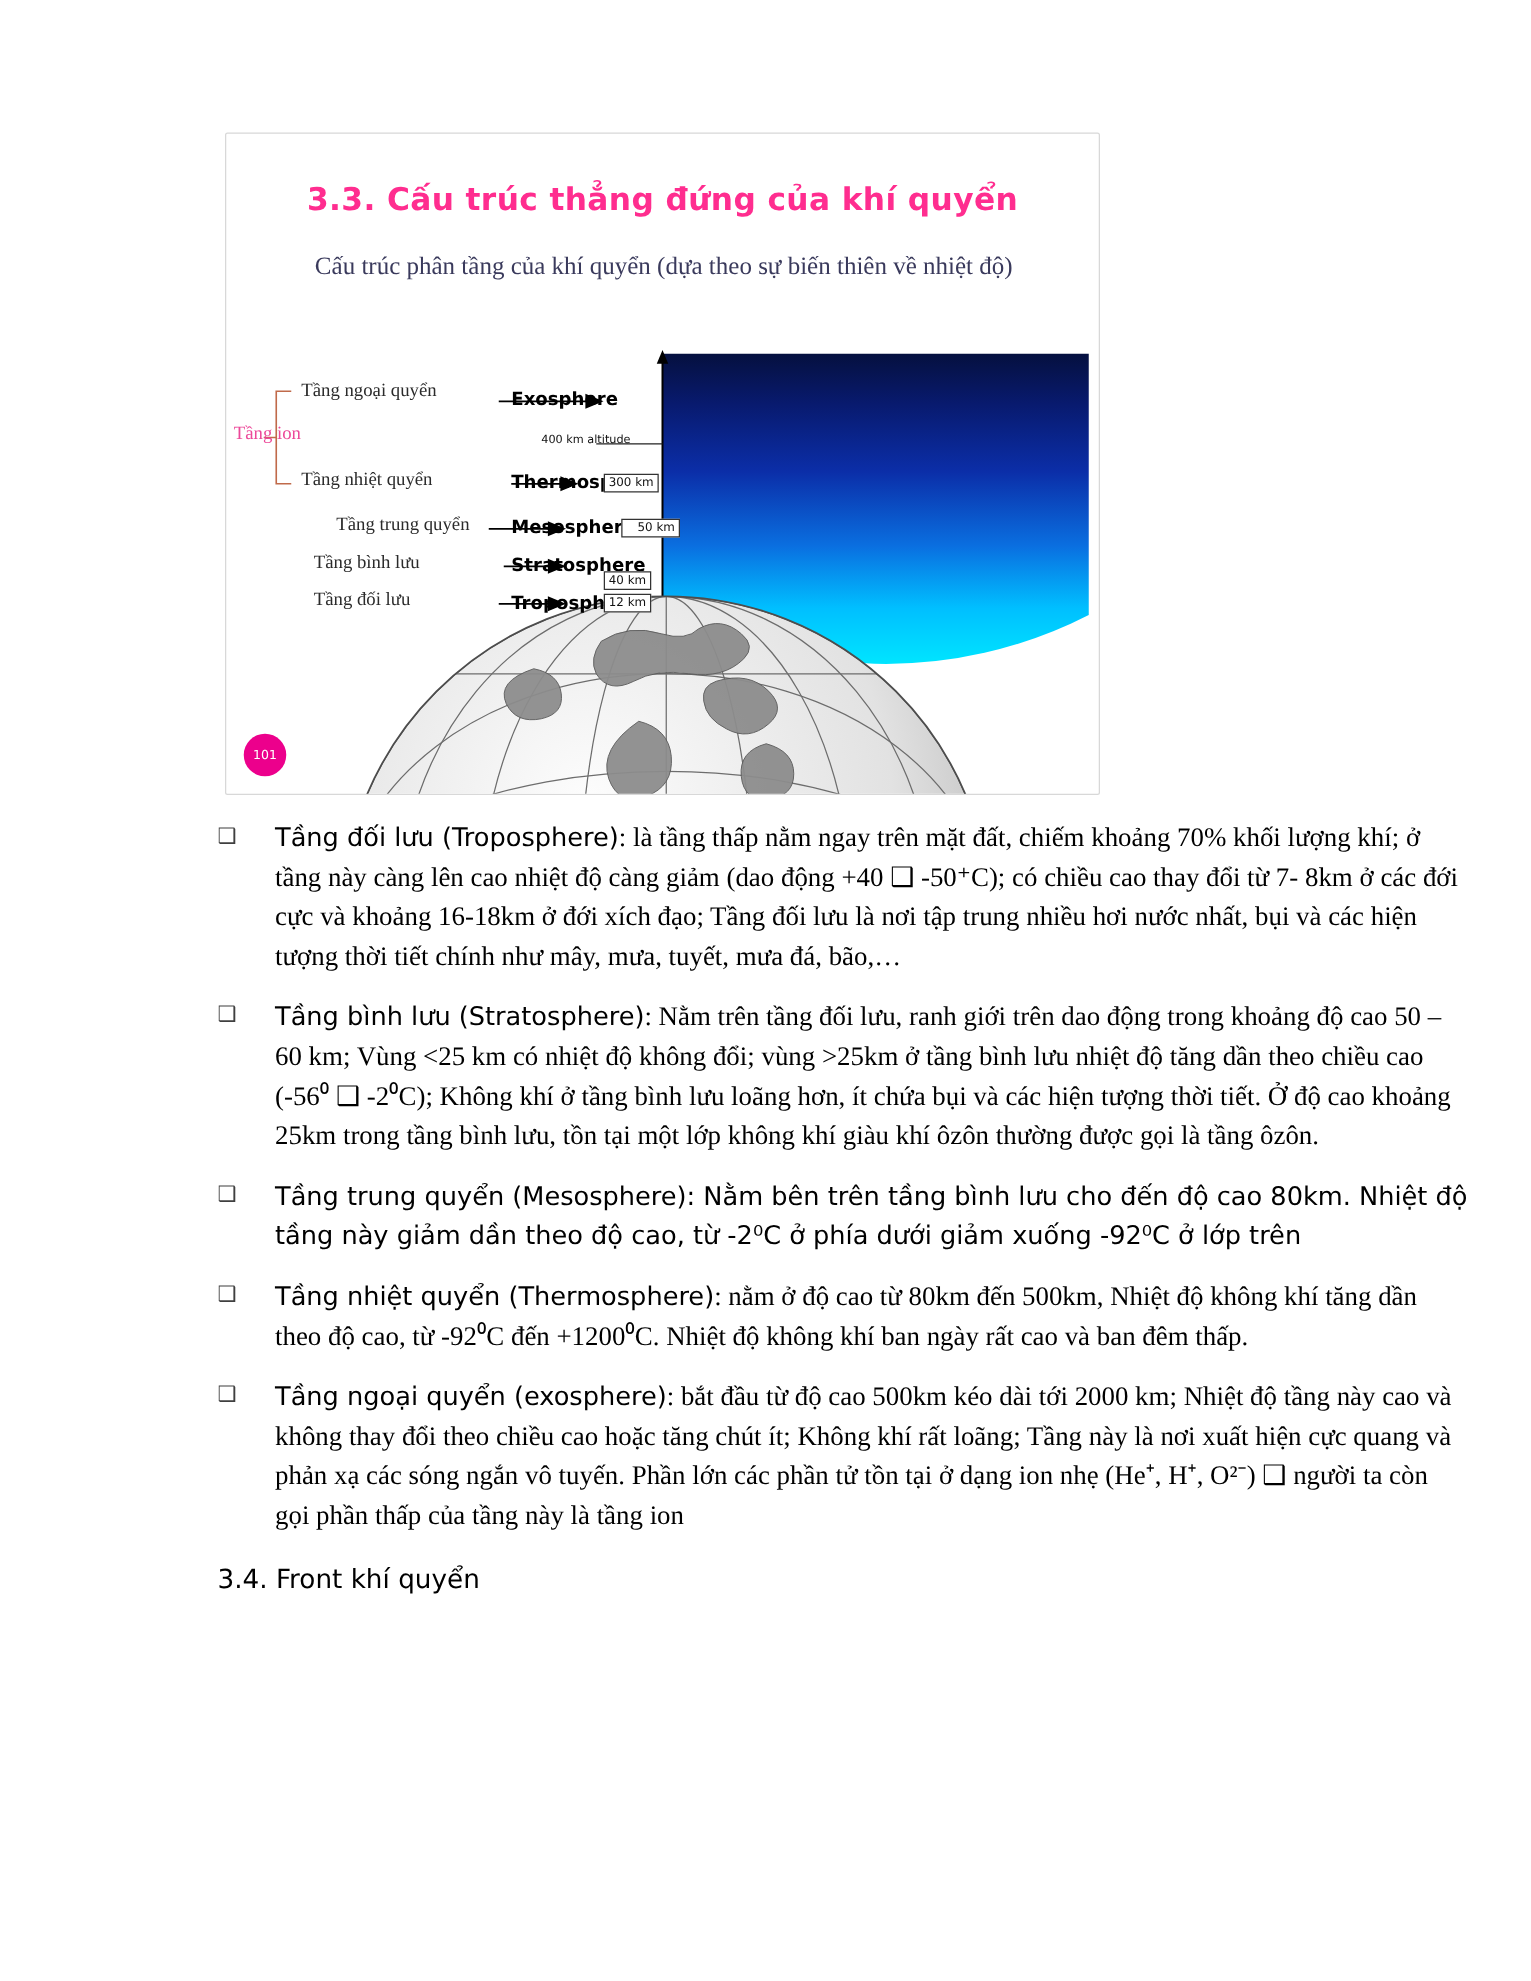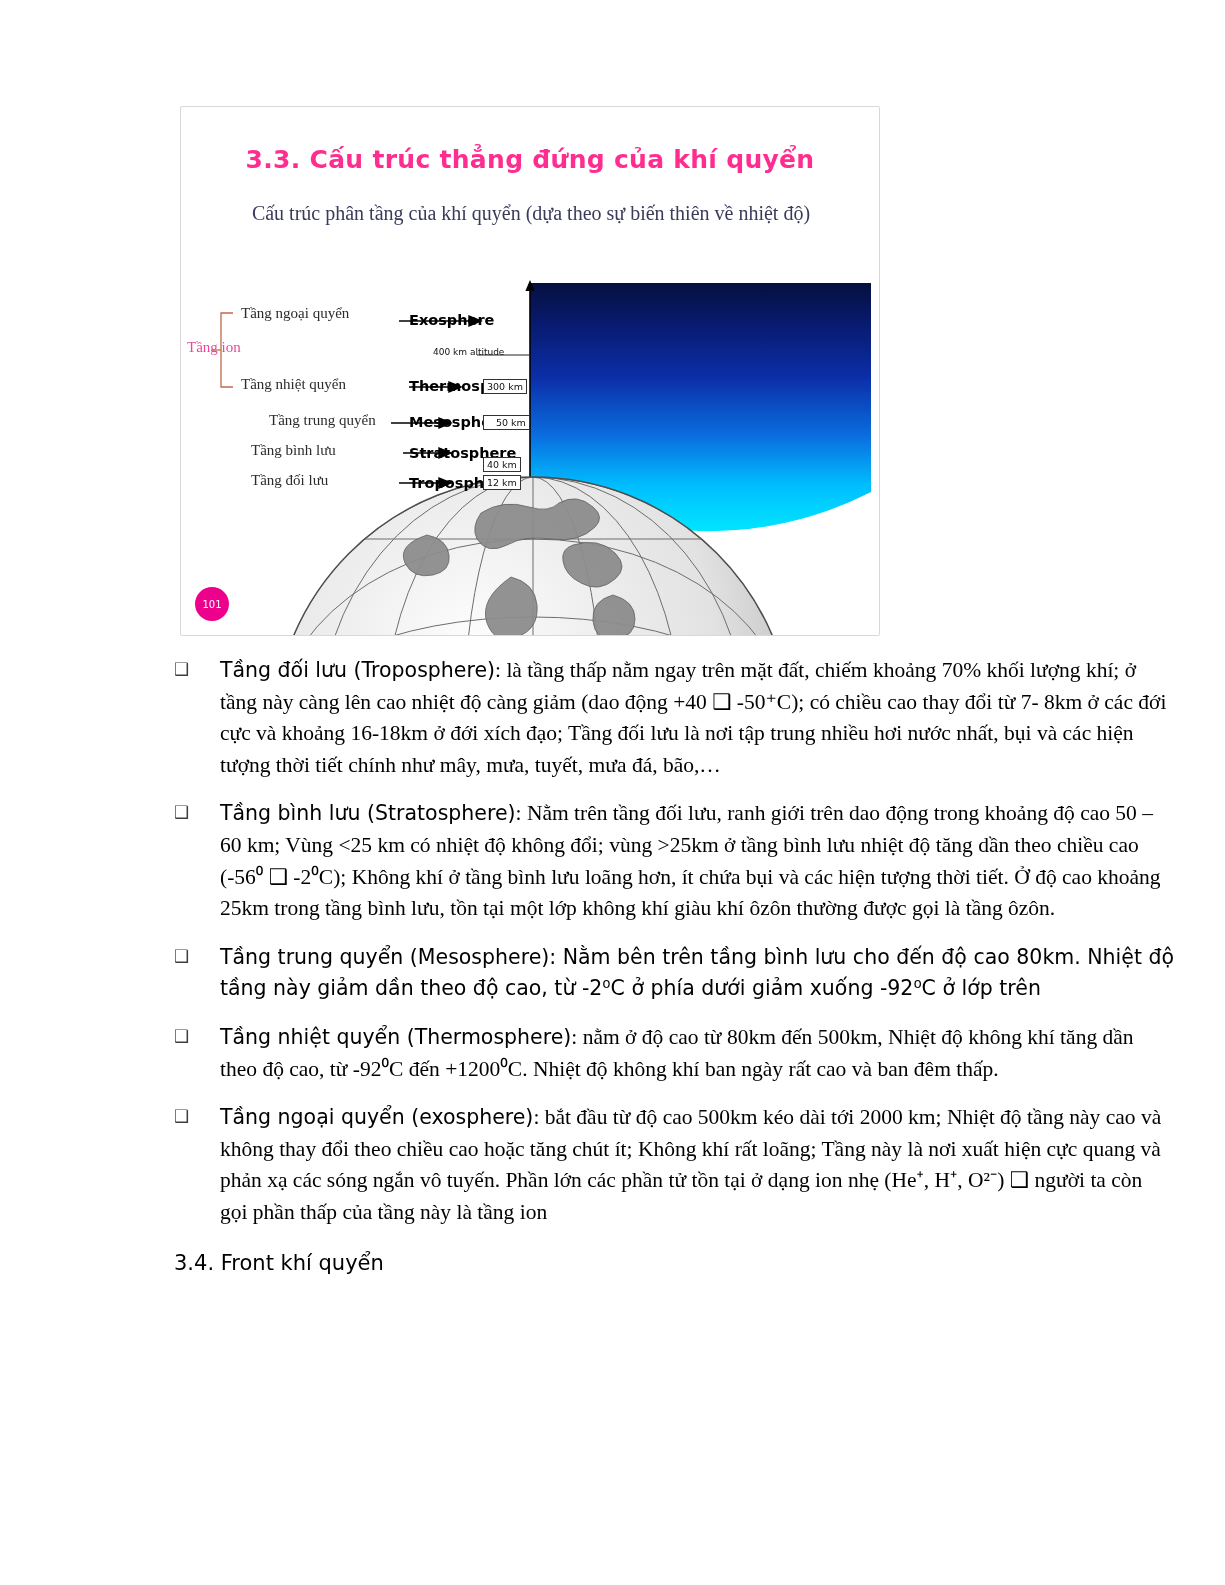--- a/index.html
+++ b/index.html
@@ -278,21 +278,21 @@
       
       <div class="en-label" style="left:228px; top:35px;">Exosphere</div>
       <div class="en-label" style="left:228px; top:101px;">Thermosphere</div>
       <div class="en-label" style="left:228px; top:137px;">Mesosphere</div>
       <div class="en-label" style="left:228px; top:168px;">Stratosphere</div>
       <div class="en-label" style="left:228px; top:198px;">Troposphere</div>
 
       
       <div class="alt-label" style="left:236px; top:70px;">400 km altitude</div>
       <div class="alt-box" style="left:302px; top:102px;">300 km</div>
-      <div class="alt-box" style="left:302px; top:138px;padding-left:12px;">50 km</div>
+      <div class="alt-box" style="left:316px; top:138px;padding-left:12px;">50 km</div>
       <div class="alt-box" style="left:302px; top:180px;">40 km</div>
       <div class="alt-box" style="left:302px; top:198px;">12 km</div>
     </div>
 
     <div class="page-badge">101</div>
   </div>
 
   <div class="content">
 
     <div class="bullet-row">

